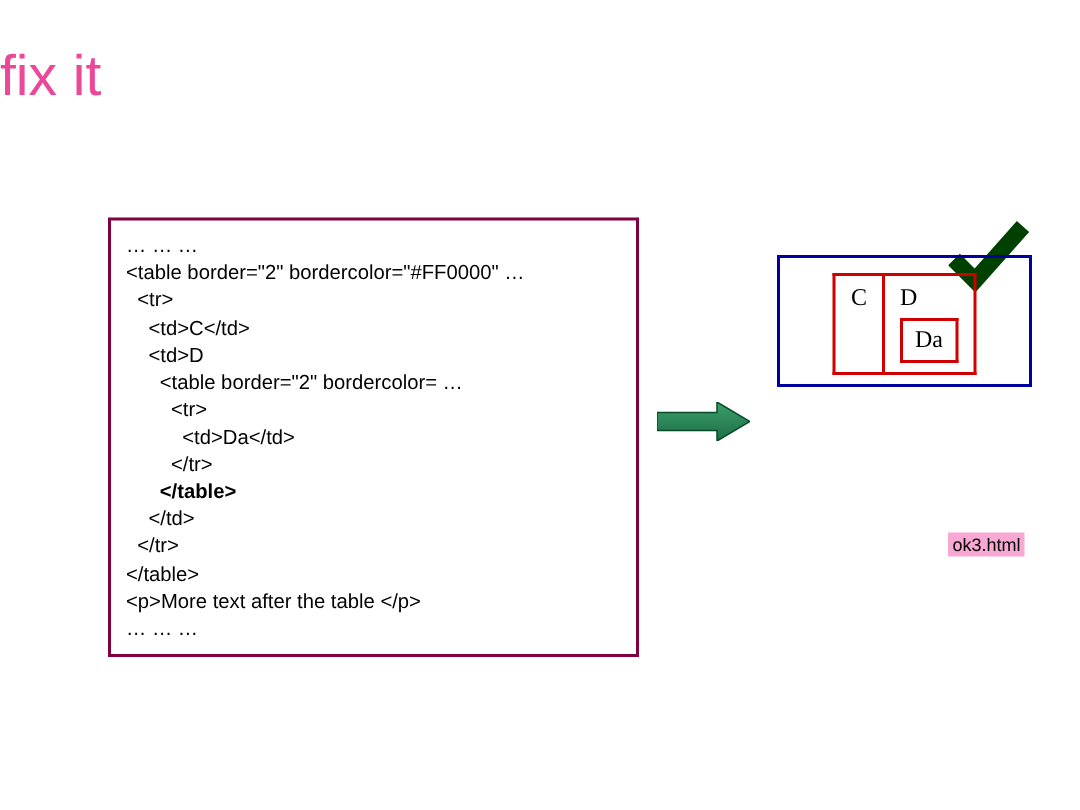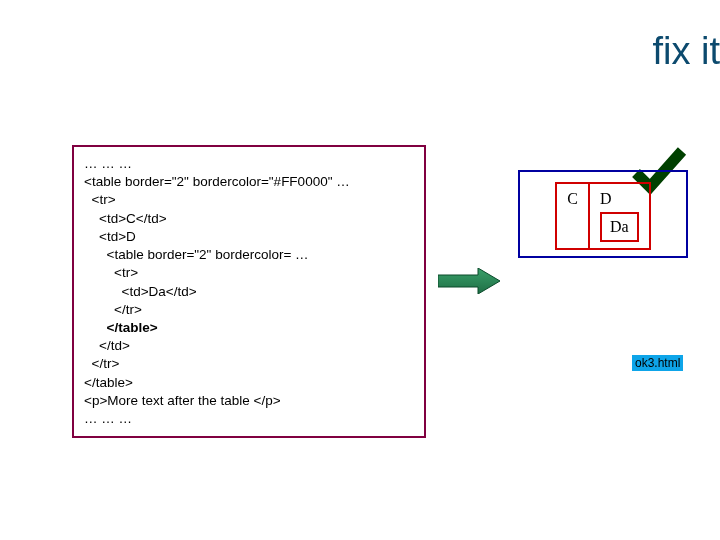--- a/index.html
+++ b/index.html
@@ -5,26 +5,26 @@
   body {
     margin: 0;
     padding: 0;
     width: 720px;
     height: 540px;
     font-family: Arial, sans-serif;
     background: #fff;
     position: relative;
   }
   .title {
-    text-align: right;
+    text-align: left;
     font-size: 38px;
     font-weight: normal;
     margin-top: 30px;
     margin-bottom: 25px;
-    color: #0c4a6e;
+    color: #ec4899;
   }
   .code-box {
     position: absolute;
     left: 72px;
     top: 145px;
     width: 330px;
     border: 2px solid #800040;
     padding: 8px 10px;
     font-size: 13.5px;
     line-height: 1.35;
@@ -84,21 +84,21 @@
   .caption {
     font-family: "Times New Roman", serif;
     font-size: 15px;
     margin-top: 10px;
     margin-bottom: 0;
   }
   .filename {
     position: absolute;
     left: 632px;
     top: 355px;
-    background: #0ea5e9;
+    background: #f9a8d4;
     font-size: 12px;
     padding: 1px 3px;
     font-family: Arial, sans-serif;
   }
 </style>
 </head>
 <body>
 
 <div class="title">fix it</div>
 

